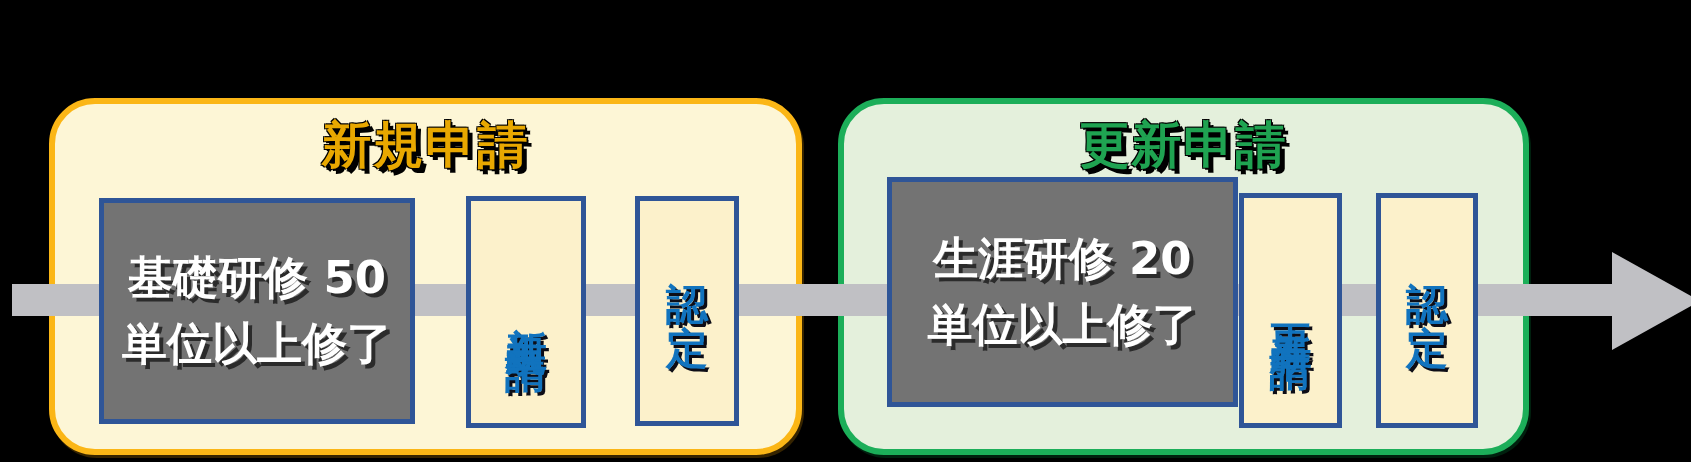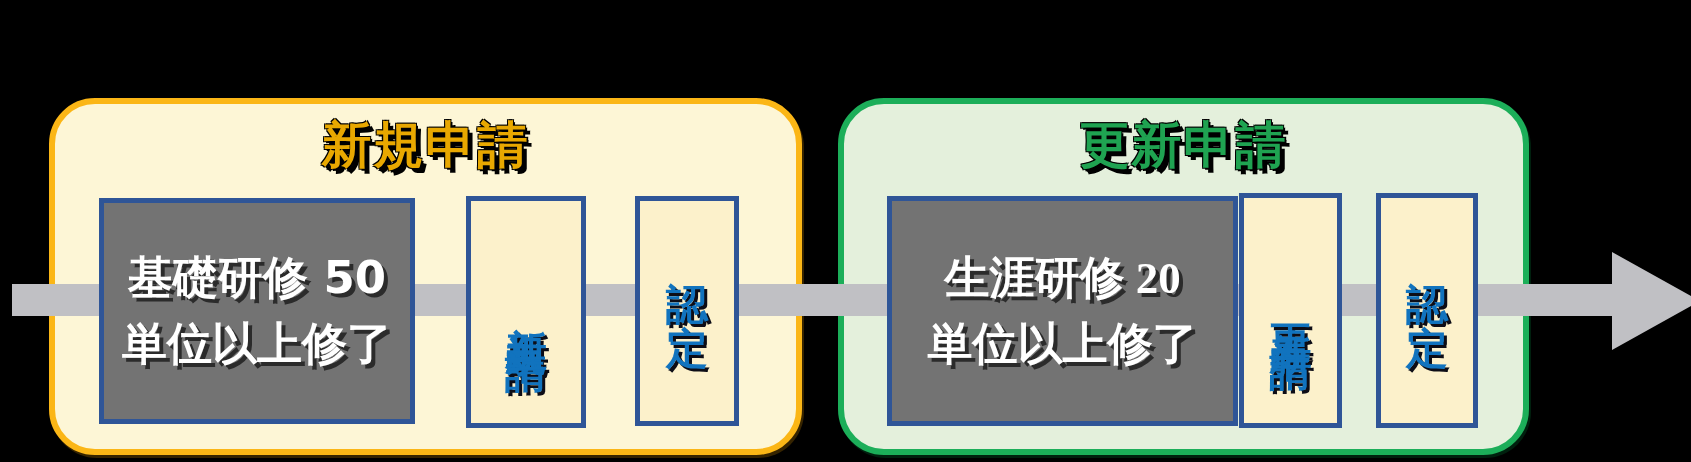--- a/index.html
+++ b/index.html
@@ -69,21 +69,21 @@
     background: #737373;
     border: 5px solid #2F5597;
     box-sizing: border-box;
     z-index: 3;
     display: flex;
     flex-direction: column;
     align-items: center;
     justify-content: center;
   }
   .req-left  { left: 87px;  top: 198px; width: 316px; height: 226px; }
-  .req-right { left: 875px; top: 196px; width: 351px; height: 230px; font-family: Liberation Serif, serif; }
+  .req-right { left: 875px; top: 177px; width: 351px; height: 230px; }
   .req-line {
     color: #FFFFFF;
     font-size: 45px;
     line-height: 66px;
     font-weight: bold;
     white-space: nowrap;
     text-shadow: 4px 4px 0 #2b2b2b;
   }
 
   

